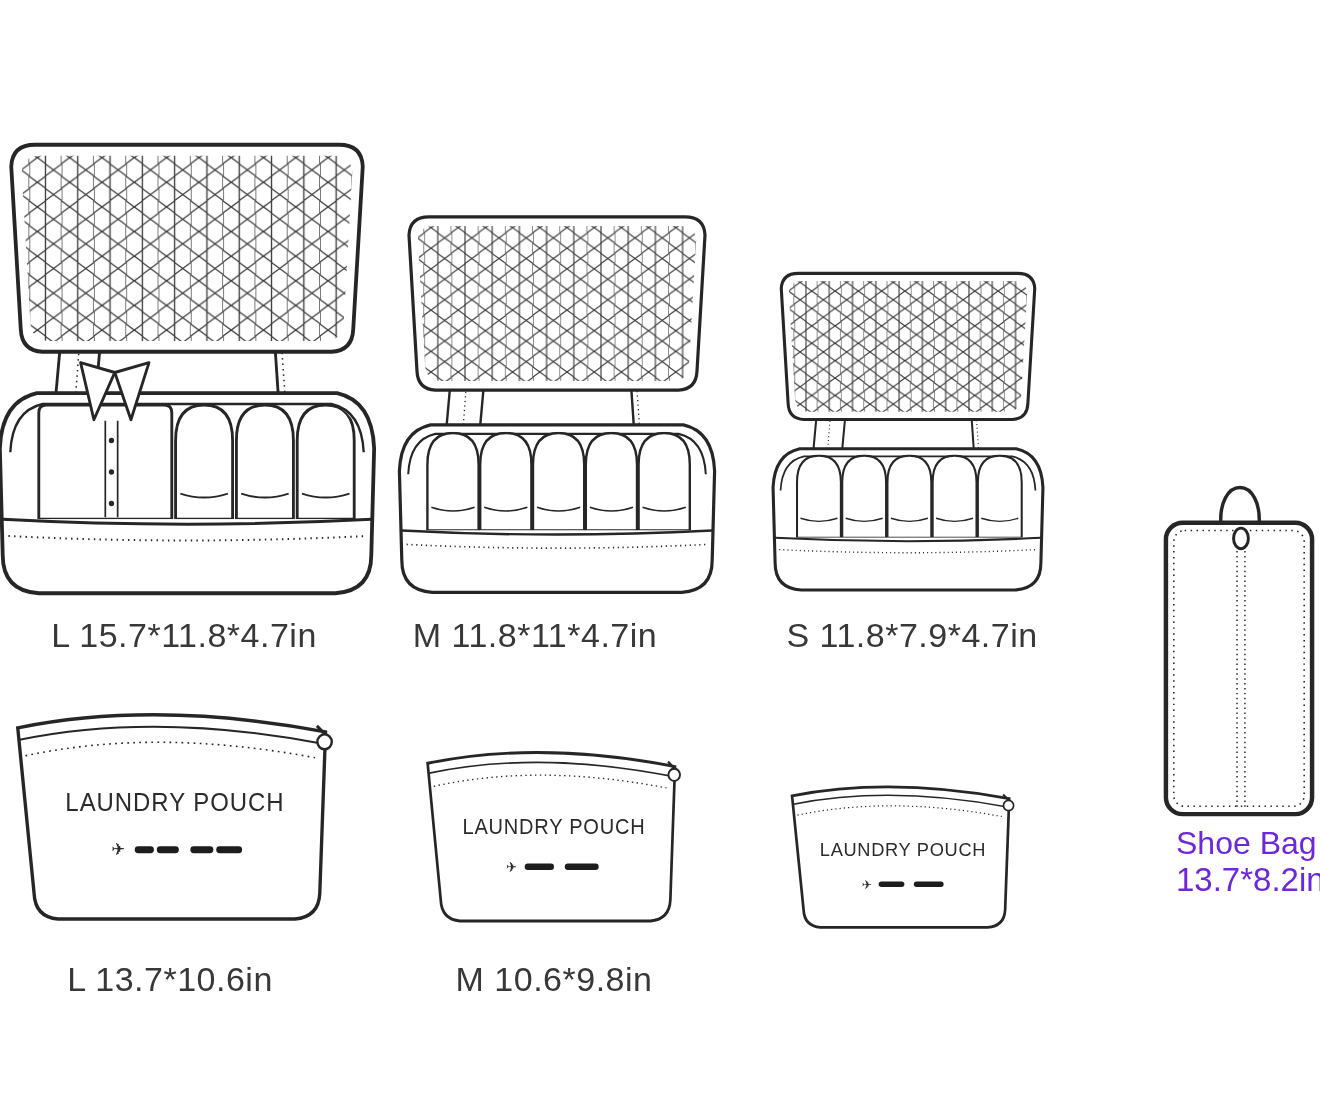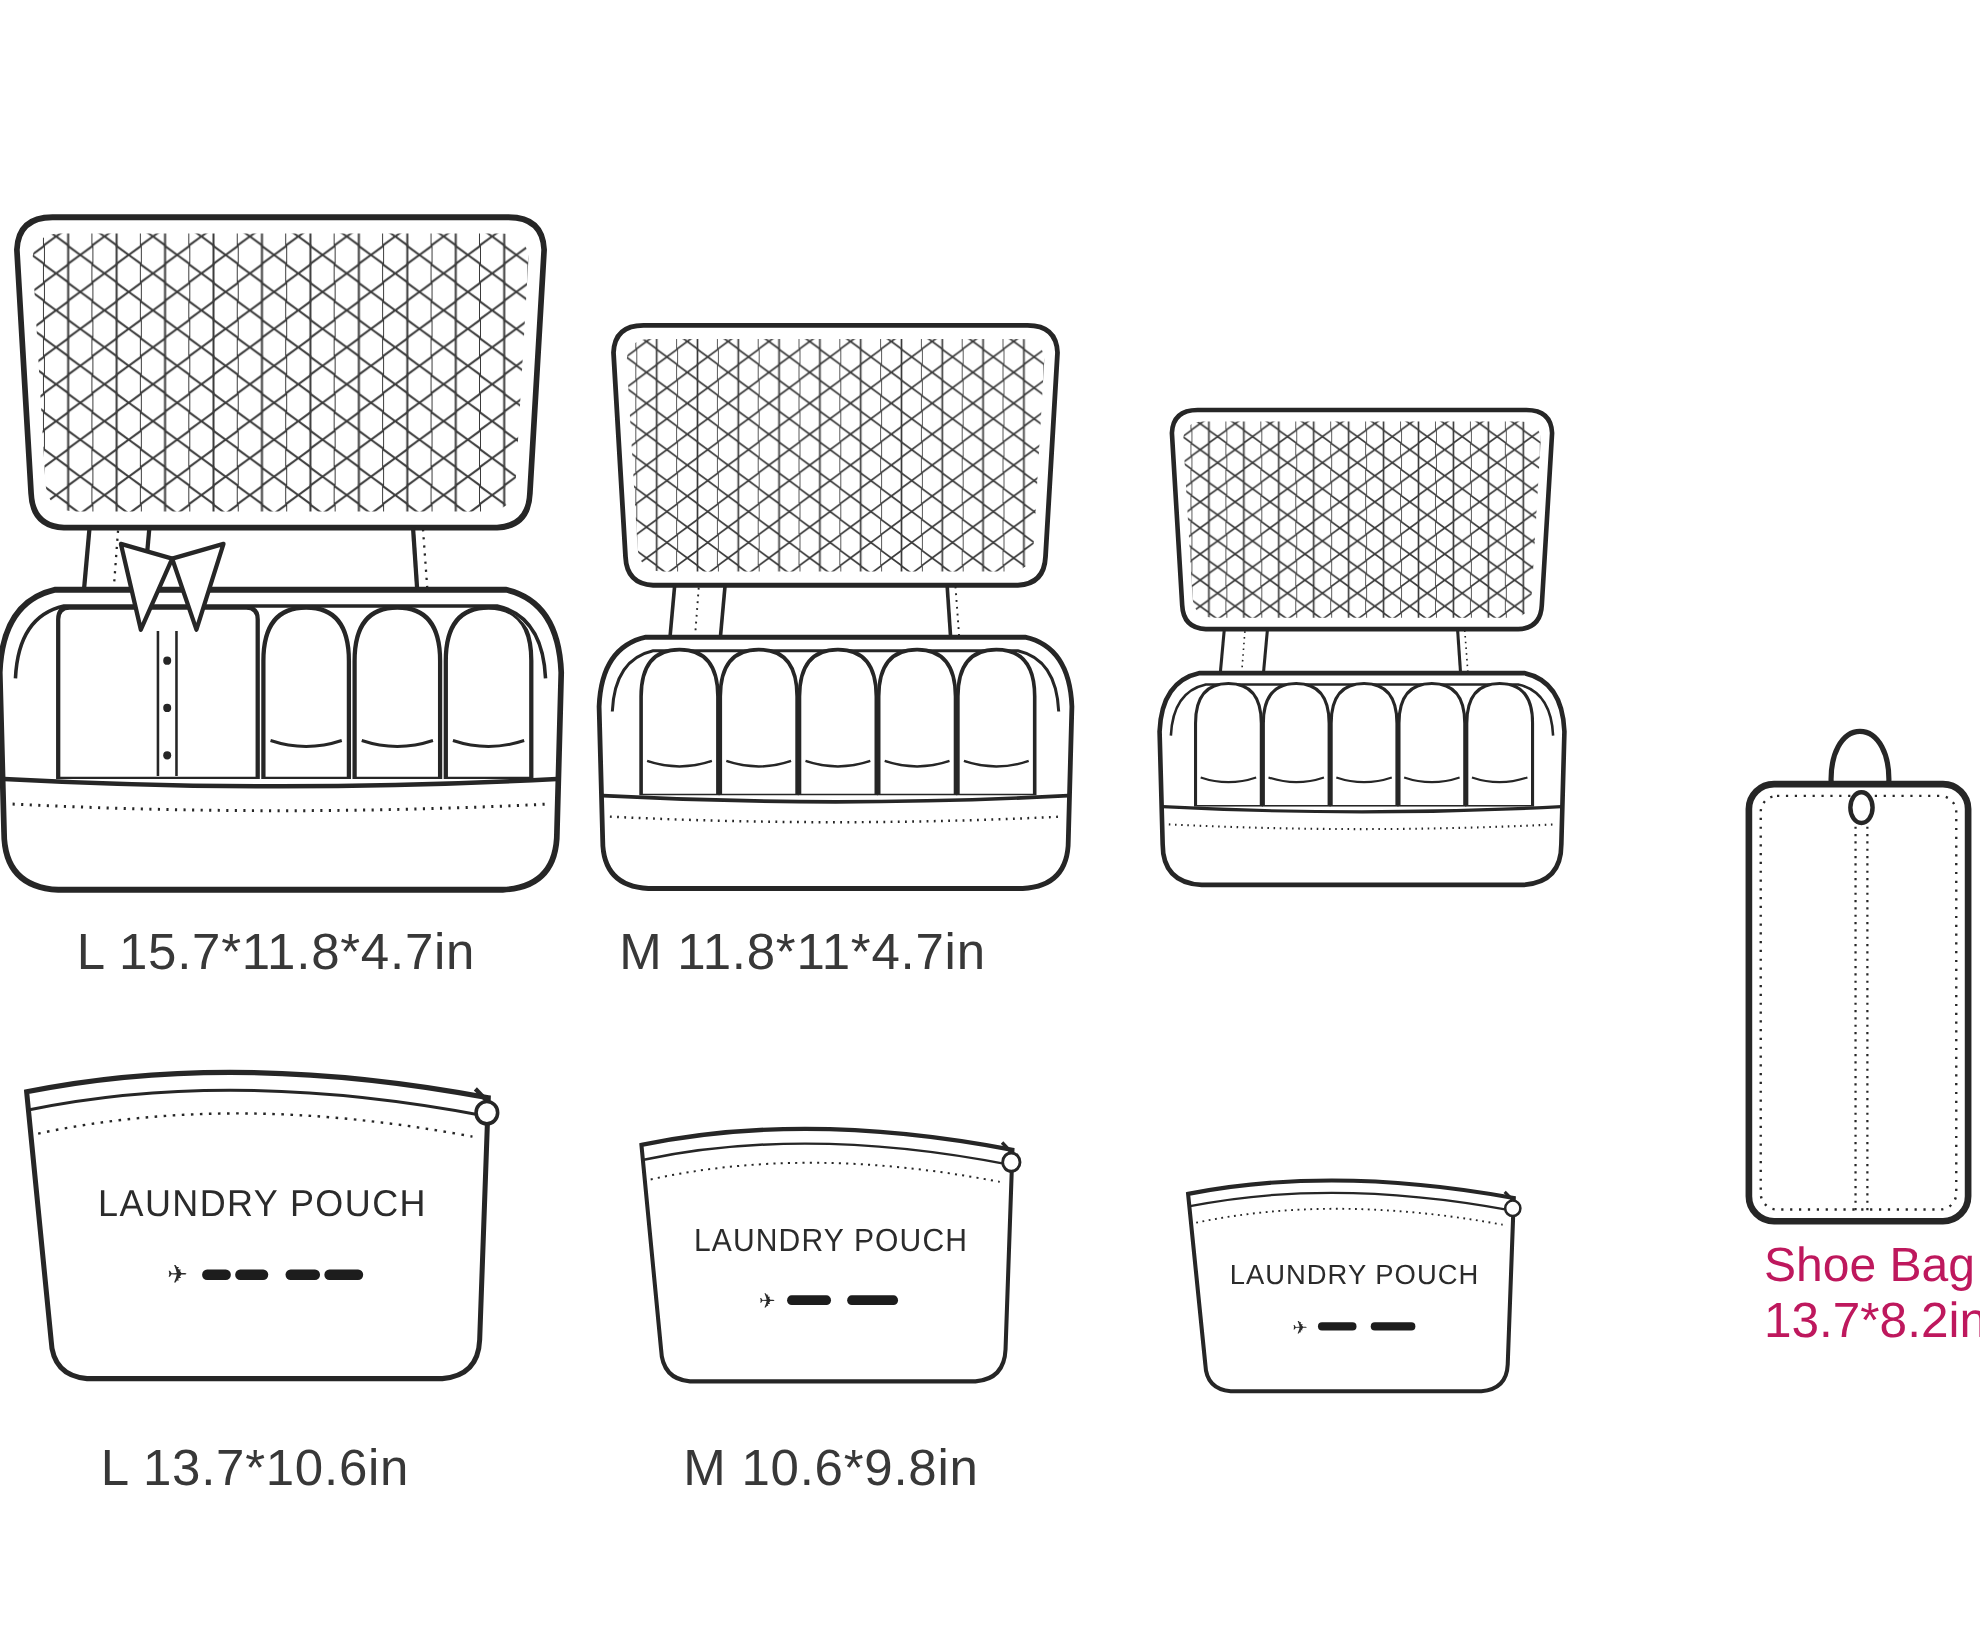--- a/index.html
+++ b/index.html
@@ -10,21 +10,21 @@
     font-family:"Liberation Sans", sans-serif;
   }
   .item { position:absolute; }
   .item svg { display:block; width:100%; height:100%; }
   .dim-label {
     position:absolute; width:400px; text-align:center;
     font-size:34px; letter-spacing:0.5px; color:#383838;
     white-space:nowrap;
   }
   .shoe-label {
-    position:absolute; font-size:32px; color:#be185d;
+    position:absolute; font-size:32px; color:#6d28d9;
     white-space:nowrap; line-height:1.1;
   }
   svg text { font-family:"Liberation Sans", sans-serif; fill:#2b2b2b; }
   svg text.plane { font-family:"DejaVu Sans", sans-serif; }
 </style>
 </head>
 <body>
 
 <div class="canvas">
 
@@ -182,20 +182,21 @@
           </g>
         </g>
       </g>
       <path d="M6,392 Q200,402 394,392" fill="none" stroke="#262626" stroke-width="3"></path>
       <path d="M12,409 Q200,418 388,409" fill="none" stroke="#262626" stroke-width="2" stroke-dasharray="1.5,4.5"></path>
     </svg>
   </figure>
 
   <div class="dim-label" style="left:-16px; top:616px;">L 15.7*11.8*4.7in</div>
   <div class="dim-label" style="left:335px; top:616px;">M 11.8*11*4.7in</div>
+  <div class="dim-label" style="left:712px; top:616px;">S 11.8*7.9*4.7in</div>
 
   <figure class="item" style="left:12px; top:696px; width:326px; height:234px;">
     <svg viewBox="0 0 340 235" preserveAspectRatio="none">
       <path d="M6,32 Q150,4 327,36 L321,198 Q320,222 295,224 L48,224 Q24,222 23,198 Z" fill="#ffffff" stroke="#262626" stroke-width="3.5"></path>
       <path d="M8,44 Q150,16 324,48" fill="none" stroke="#262626" stroke-width="2"></path>
       <path d="M14,60 Q150,32 316,62" fill="none" stroke="#262626" stroke-width="1.6" stroke-dasharray="1.8,4.5"></path>
       <g stroke="#262626" fill="#ffffff">
         <path d="M318,30 L328,40" stroke-width="3"></path>
         <circle cx="326" cy="46" r="7.5" stroke-width="2.5"></circle>
       </g>

